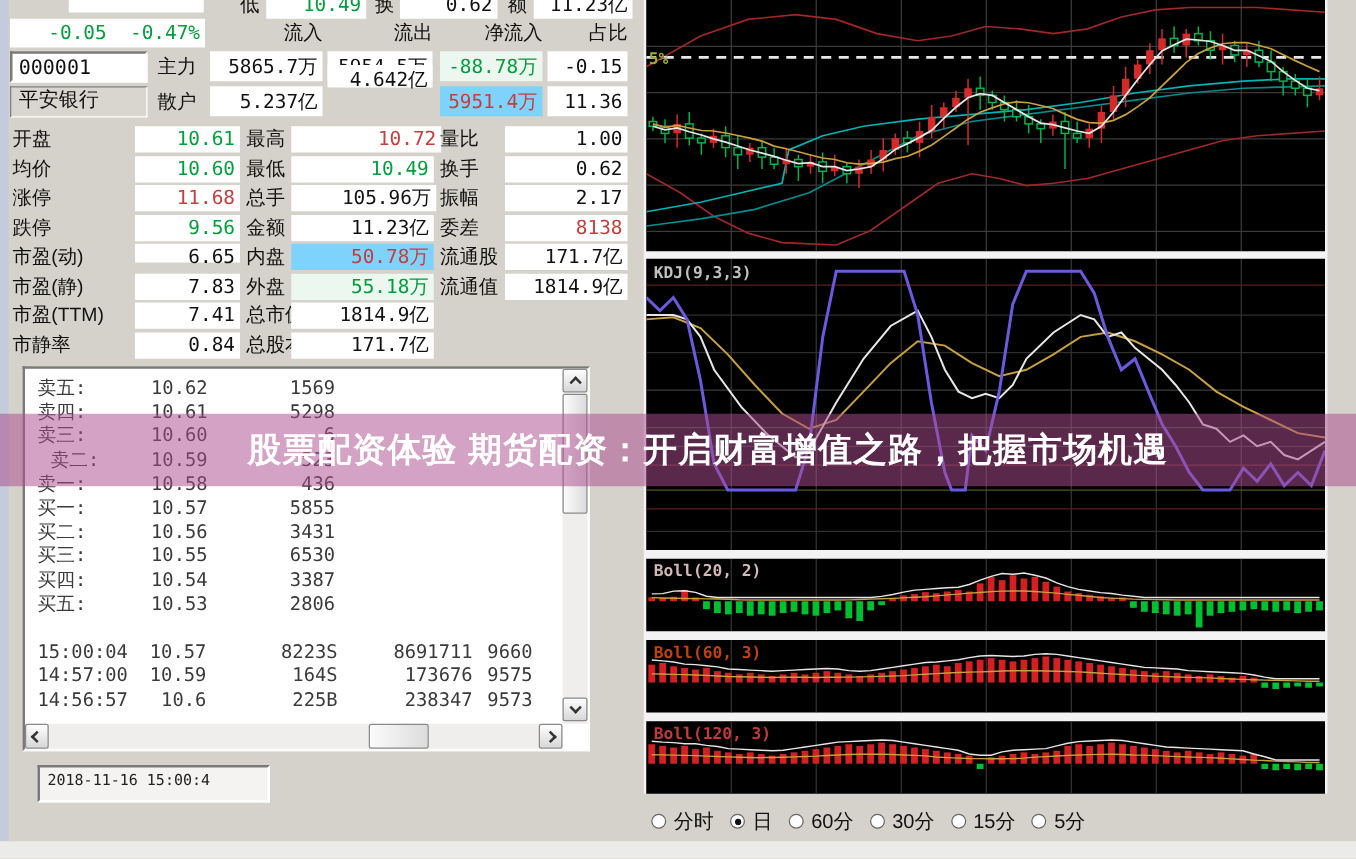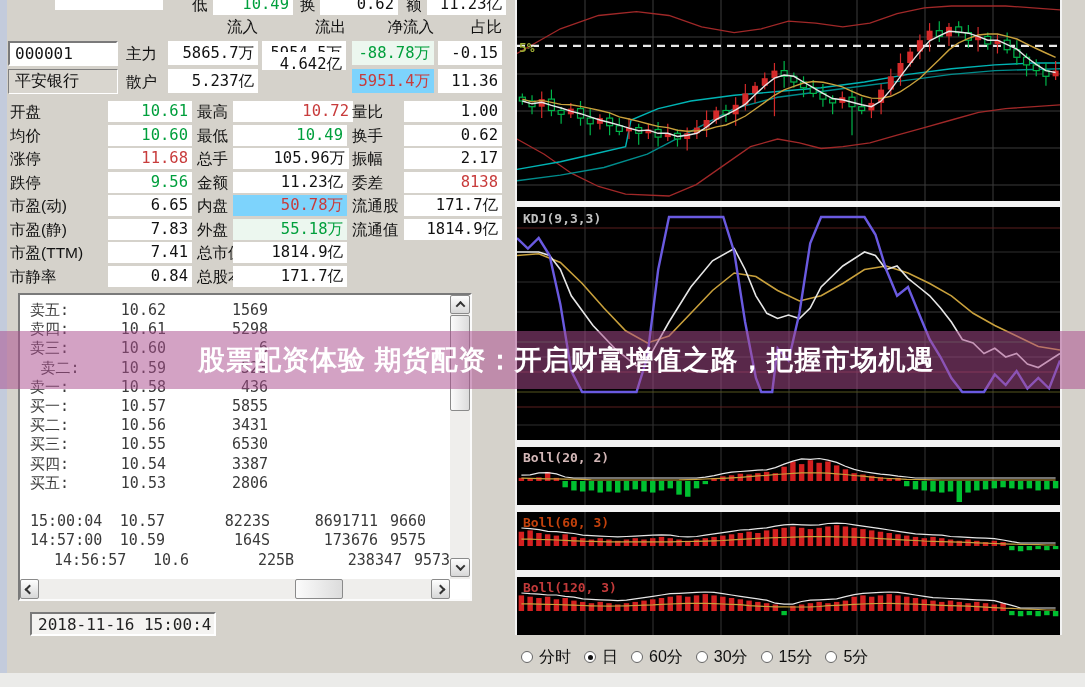--- a/index.html
+++ b/index.html
@@ -22,24 +22,24 @@
   .cell { position:absolute; text-align:right; }
   .sb-btn { position:absolute; background:linear-gradient(#fefefe,#d7d7d7); border:1px solid #8a8a8a;
             border-radius:2px; display:flex; align-items:center; justify-content:center; }
   .sb-track { position:absolute; background:#efeeec; }
   .sb-thumb { position:absolute; background:linear-gradient(90deg,#fbfbfb,#dcdcdc); border:1px solid #8a8a8a; border-radius:2px; }
   .chev { width:7px; height:7px; border-left:2px solid #333; border-bottom:2px solid #333; }
   .chev.up { transform:rotate(135deg) translate(1px,-1px); }
   .chev.down { transform:rotate(-45deg) translate(1px,-1px); }
   .chev.left { transform:rotate(45deg); }
   .chev.right { transform:rotate(225deg); }
-  #datebox { left:30px; top:612px; width:186px; height:24px; background:#f4f3f1;
+  #datebox { left:30px; top:612px; width:186px; height:30px; background:#f4f3f1;
              border-top:2px solid #7a7a7a; border-left:2px solid #7a7a7a;
              border-bottom:2px solid #fff; border-right:2px solid #fff;
-             font-family:"DejaVu Sans Mono",monospace; font-size:16px; line-height:21px; padding-left:6px; color:#222; }
+             font-family:"DejaVu Sans Mono",monospace; font-size:12px; line-height:21px; padding-left:6px; color:#222; }
   #code-input { left:8px; top:41px; width:110px; height:25px; background:#fff;
                 border-top:2px solid #7a7a7a; border-left:2px solid #7a7a7a;
                 border-bottom:2px solid #fff; border-right:2px solid #fff;
                 font-family:"DejaVu Sans Mono",monospace; font-size:16px; padding-left:5px; color:#111; outline:none; position:absolute; }
   #name-box { left:8px; top:69px; width:110px; height:25px; background:#d9d6cf;
               border:1px solid #7f7f7f; border-bottom-color:#fff; border-right-color:#fff;
               font-size:16px; line-height:22px; padding-left:6px; color:#111; }
   #charts { left:515px; top:0; width:547px; height:635px; background:#f3f3f3; }
   .pane { position:absolute; left:2px; width:543px; background:#000; }
   .pane-label { position:absolute; font-family:"DejaVu Sans Mono",monospace; font-size:13px; font-weight:bold; z-index:5; }
@@ -65,20 +65,23 @@
   <div id="topcut" class="abs">
     <span class="lbl" style="left:192px; top:-7px;">低</span>
     <span class="field g" style="left:213px; top:-7px; width:80px; height:22px;">10.49</span>
     <span class="lbl" style="left:300px; top:-7px;">换</span>
     <span class="field k" style="left:320px; top:-7px; width:78px; height:22px;">0.62</span>
     <span class="lbl" style="left:406px; top:-7px;">额</span>
     <span class="field k" style="left:427px; top:-7px; width:79px; height:22px;">11.23亿</span>
     <span class="field" style="left:55px; top:-12px; width:108px; height:22px;"></span>
   </div>
 
+  <div class="field" style="left:8px; top:15px; width:156px; height:23px;">
+    <span class="g">-0.05</span>&nbsp;&nbsp;<span class="g">-0.47%</span>
+  </div>
   <div id="flow-headers">
       <div class="lbl" style="left: 168px; top: 15px; width: 90px; text-align: right;">流入</div>
       <div class="lbl" style="left: 262px; top: 15px; width: 84px; text-align: right;">流出</div>
       <div class="lbl" style="left: 352px; top: 15px; width: 82px; text-align: right;">净流入</div>
       <div class="lbl" style="left: 438px; top: 15px; width: 64px; text-align: right;">占比</div>
     </div>
 
   <input id="code-input" value="000001" style="">
   <div id="name-box" class="abs">平安银行</div>
   <div id="flow-rows">
@@ -113,21 +116,21 @@
       <div class="field k" style="left: 233px; top: 148px; width: 116px; height: 21px; line-height: 21px;">105.96万</div>
       <div class="lbl" style="left: 352px; top: 147px;">振幅</div>
       <div class="field k" style="left: 404px; top: 148px; width: 98px; height: 21px; line-height: 21px;">2.17</div>
       <div class="lbl" style="left: 10px; top: 170.5px;">跌停</div>
       <div class="field g" style="left: 108px; top: 171.5px; width: 84px; height: 21px; line-height: 21px;">9.56</div>
       <div class="lbl" style="left: 197px; top: 170.5px;">金额</div>
       <div class="field k" style="left: 233px; top: 171.5px; width: 114px; height: 21px; line-height: 21px;">11.23亿</div>
       <div class="lbl" style="left: 352px; top: 170.5px;">委差</div>
       <div class="field r" style="left: 404px; top: 171.5px; width: 98px; height: 21px; line-height: 21px;">8138</div>
       <div class="lbl" style="left: 10px; top: 194px;">市盈(动)</div>
-      <div class="field k" style="left: 108px; top: 195px; width: 84px; height: 21px; line-height: 21px;">6.65</div>
+      <div class="field k" style="left: 108px; top: 195px; width: 84px; height: 15px; line-height: 21px;">6.65</div>
       <div class="lbl" style="left: 197px; top: 194px;">内盘</div>
       <div class="field r tint-r" style="left: 233px; top: 195px; width: 114px; height: 21px; line-height: 21px;">50.78万</div>
       <div class="lbl" style="left: 352px; top: 194px;">流通股</div>
       <div class="field k" style="left: 404px; top: 195px; width: 98px; height: 21px; line-height: 21px;">171.7亿</div>
       <div class="lbl" style="left: 10px; top: 217.5px;">市盈(静)</div>
       <div class="field k" style="left: 108px; top: 218.5px; width: 84px; height: 21px; line-height: 21px;">7.83</div>
       <div class="lbl" style="left: 197px; top: 217.5px;">外盘</div>
       <div class="field g tint-g" style="left: 233px; top: 218.5px; width: 114px; height: 21px; line-height: 21px;">55.18万</div>
       <div class="lbl" style="left: 352px; top: 217.5px;">流通值</div>
       <div class="field k" style="left: 404px; top: 218.5px; width: 98px; height: 21px; line-height: 21px;">1814.9亿</div>
@@ -200,21 +203,21 @@
           <div class="cell" style="left: 252px; width: 106px;">8691711</div>
           <div class="cell" style="left: 360px; width: 46px;">9660</div>
         </div>
         <div class="lrow" style="top: 236.4px;">
           <div class="cell" style="left: 10px; width: 80px; text-align: left;">14:57:00</div>
           <div class="cell" style="left: 65px; width: 80px;">10.59</div>
           <div class="cell" style="left: 150px; width: 100px;">164S</div>
           <div class="cell" style="left: 252px; width: 106px;">173676</div>
           <div class="cell" style="left: 360px; width: 46px;">9575</div>
         </div>
-        <div class="lrow" style="top: 255.6px; margin-left: 24px;">
+        <div class="lrow" style="top: 255.6px;">
           <div class="cell" style="left: 10px; width: 80px; text-align: left;">14:56:57</div>
           <div class="cell" style="left: 65px; width: 80px;">10.6</div>
           <div class="cell" style="left: 150px; width: 100px;">225B</div>
           <div class="cell" style="left: 252px; width: 106px;">238347</div>
           <div class="cell" style="left: 360px; width: 46px;">9573</div>
         </div>
       </div>
 
     <div class="sb-track" style="left:430px; top:0; width:20px; height:284px;"></div>
     <div class="sb-btn" style="left:430px; top:0; width:20px; height:19px;">

